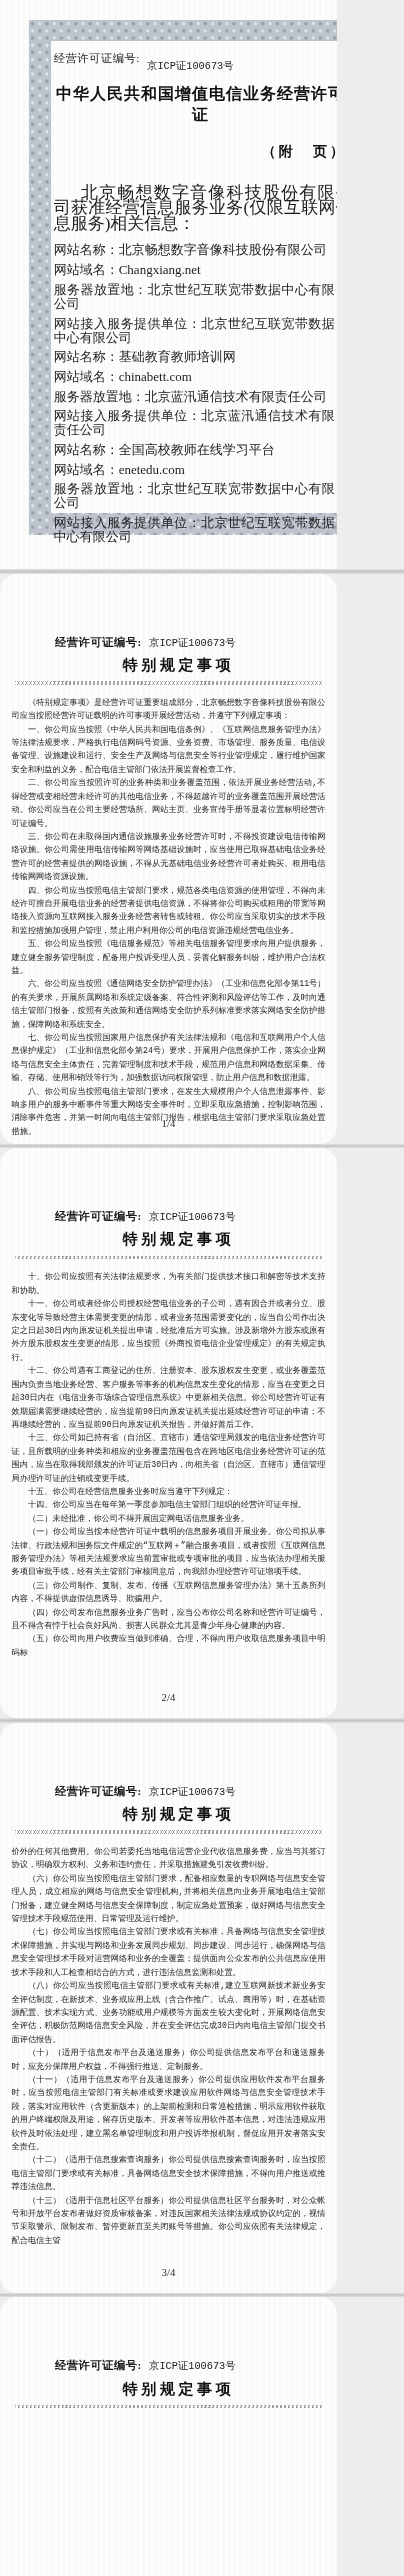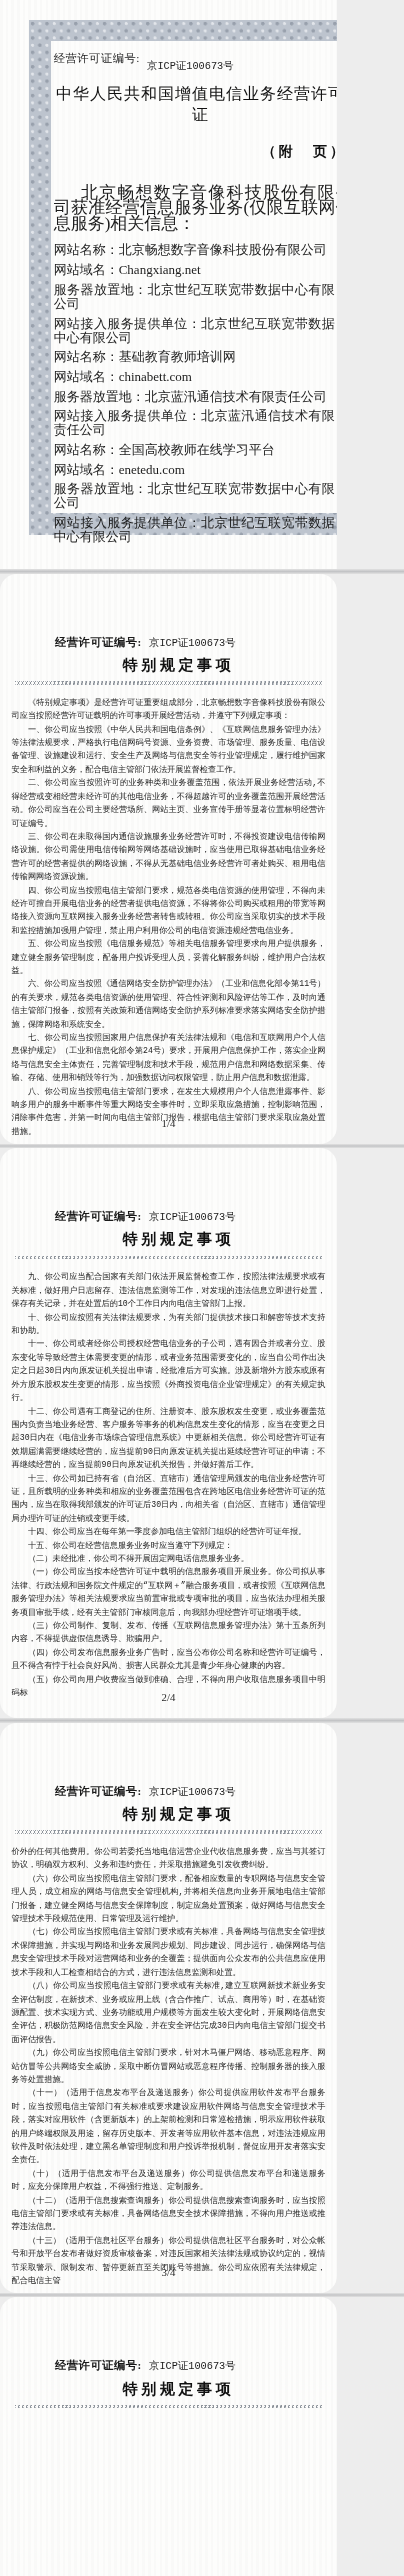--- a/index.html
+++ b/index.html
@@ -44,21 +44,21 @@
     width:100%; height:100%;
     background:#fdfdfc;
     background-image:repeating-linear-gradient(90deg, rgba(0,0,0,0.012) 0 2.6px, rgba(0,0,0,0) 2.6px 5.7px);
     padding:10.3px 6.2px 0 3.1px;
   }
   .cert-licno { display:flex; align-items:flex-start; }
   .cert-licno .lic-label { font-size:11.3px; letter-spacing:0.5px; color:#222; }
   .cert-licno .lic-no    { font-size:10.3px; margin-left:7.2px; margin-top:7.2px; font-family:"Liberation Mono","DejaVu Sans Mono",monospace; color:#222; }
   .cert-title {
     margin-top:11.3px; text-align:center;
-    font-size:16px; font-weight:normal; letter-spacing:1px; color:#111;
+    font-size:16px; font-weight:bold; letter-spacing:1px; color:#111;
   }
   .cert-subtitle {
     margin-top:17px; text-align:right;
     font-size:14px; font-weight:bold; letter-spacing:3.1px; color:#111;
   }
   .cert-intro {
     margin:24px 0 12px 0; width:299px;
     font-size:17px; line-height:15.5px; text-indent:1.6em; text-align:justify;
   }
   .cert-fields { margin-top:7.2px; }
@@ -137,45 +137,44 @@
     <div class="sp-title">特别规定事项</div>
     <div class="sp-wave"></div>
     <div class="sp-body">
 
     <p>《特别规定事项》是经营许可证重要组成部分，北京畅想数字音像科技股份有限公司应当按照经营许可证载明的许可事项开展经营活动，并遵守下列规定事项：</p>
         <p>一、你公司应当按照《中华人民共和国电信条例》、《互联网信息服务管理办法》等法律法规要求，严格执行电信网码号资源、业务资费、市场管理、服务质量、电信设备管理、设施建设和运行、安全生产及网络与信息安全等行业管理规定，履行维护国家安全和利益的义务，配合电信主管部门依法开展监督检查工作。</p>
         <p>二、你公司应当按照许可的业务种类和业务覆盖范围，依法开展业务经营活动,不得经营或变相经营未经许可的其他电信业务，不得超越许可的业务覆盖范围开展经营活动。你公司应当在公司主要经营场所、网站主页、业务宣传手册等显著位置标明经营许可证编号。</p>
         <p>三、你公司在未取得国内通信设施服务业务经营许可时，不得投资建设电信传输网络设施。你公司需使用电信传输网等网络基础设施时，应当使用已取得基础电信业务经营许可的经营者提供的网络设施，不得从无基础电信业务经营许可者处购买、租用电信传输网网络资源设施。</p>
         <p>四、你公司应当按照电信主管部门要求，规范各类电信资源的使用管理，不得向未经许可擅自开展电信业务的经营者提供电信资源，不得将你公司购买或租用的带宽等网络接入资源向互联网接入服务业务经营者转售或转租。你公司应当采取切实的技术手段和监控措施加强用户管理，禁止用户利用你公司的电信资源违规经营电信业务。</p>
         <p>五、你公司应当按照《电信服务规范》等相关电信服务管理要求向用户提供服务，建立健全服务管理制度，配备用户投诉受理人员，妥善化解服务纠纷，维护用户合法权益。</p>
-        <p>六、你公司应当按照《通信网络安全防护管理办法》（工业和信息化部令第11号）的有关要求，规范各类电信资源的使用管理、符合性评测和风险评估等工作，及时向通信主管部门报备，按照有关政策和通信网络安全防护系列标准要求落实网络安全防护措施，保障网络和系统安全。</p>
+        <p>六、你公司应当按照《通信网络安全防护管理办法》（工业和信息化部令第11号）的有关要求，开展所属网络和系统定级备案、符合性评测和风险评估等工作，及时向通信主管部门报备，按照有关政策和通信网络安全防护系列标准要求落实网络安全防护措施，保障网络和系统安全。</p>
         <p>七、你公司应当按照国家用户信息保护有关法律法规和《电信和互联网用户个人信息保护规定》（工业和信息化部令第24号）要求，开展用户信息保护工作，落实企业网络与信息安全主体责任，完善管理制度和技术手段，规范用户信息和网络数据采集、传输、存储、使用和销毁等行为，加强数据访问权限管理，防止用户信息和数据泄露。</p>
         <p>八、你公司应当按照电信主管部门要求，在发生大规模用户个人信息泄露事件、影响多用户的服务中断事件等重大网络安全事件时，立即采取应急措施，控制影响范围，消除事件危害，并第一时间向电信主管部门报告，根据电信主管部门要求采取应急处置措施。</p>
       </div>
     <div class="sp-pagenum">1/4</div>
   </div>
 
   <div class="divider"></div>
 
   <div class="page special">
     <div class="sp-licno">
       <span class="lic-label">经营许可证编号:</span>
       <span class="lic-no">京ICP证100673号</span>
     </div>
     <div class="sp-title">特别规定事项</div>
     <div class="sp-wave"></div>
     <div class="sp-body">
 
-    <p>九、你公司应当配合国家有关部门依法开展监督检查工作，按照法律法规要求或有关标准，做好用户日志留存、违法信息监测等工作，对发现的违法信息立即进行处置，保存有关记录，并在处置后的10个工作日内向电信主管部门上报。</p>
         <p>十、你公司应按照有关法律法规要求，为有关部门提供技术接口和解密等技术支持和协助。</p>
         <p>十一、你公司或者经你公司授权经营电信业务的子公司，遇有因合并或者分立、股东变化等导致经营主体需要变更的情形，或者业务范围需要变化的，应当自公司作出决定之日起30日内向原发证机关提出申请，经批准后方可实施。涉及新增外方股东或原有外方股东股权发生变更的情形，应当按照《外商投资电信企业管理规定》的有关规定执行。</p>
         <p>十二、你公司遇有工商登记的住所、注册资本、股东股权发生变更，或业务覆盖范围内负责当地业务经营、客户服务等事务的机构信息发生变化的情形，应当在变更之日起30日内在《电信业务市场综合管理信息系统》中更新相关信息。你公司经营许可证有效期届满需要继续经营的，应当提前90日向原发证机关提出延续经营许可证的申请；不再继续经营的，应当提前90日向原发证机关报告，并做好善后工作。</p>
         <p>十三、你公司如已持有省（自治区、直辖市）通信管理局颁发的电信业务经营许可证，且所载明的业务种类和相应的业务覆盖范围包含在跨地区电信业务经营许可证的范围内，应当在取得我部颁发的许可证后30日内，向相关省（自治区、直辖市）通信管理局办理许可证的注销或变更手续。</p>
+        <p>十五、你公司在经营信息服务业务时应当遵守下列规定：</p>
         <p>十四、你公司应当在每年第一季度参加电信主管部门组织的经营许可证年报。</p>
-        <p>十五、你公司在经营信息服务业务时应当遵守下列规定：</p>
         <p>（二）未经批准，你公司不得开展固定网电话信息服务业务。</p>
         <p>（一）你公司应当按本经营许可证中载明的信息服务项目开展业务。你公司拟从事法律、行政法规和国务院文件规定的“互联网＋”融合服务项目，或者按照《互联网信息服务管理办法》等相关法规要求应当前置审批或专项审批的项目，应当依法办理相关服务项目审批手续，经有关主管部门审核同意后，向我部办理经营许可证增项手续。</p>
         <p>（三）你公司制作、复制、发布、传播《互联网信息服务管理办法》第十五条所列内容，不得提供虚假信息诱导、欺骗用户。</p>
         <p>（四）你公司发布信息服务业务广告时，应当公布你公司名称和经营许可证编号，且不得含有悖于社会良好风尚、损害人民群众尤其是青少年身心健康的内容。</p>
         <p>（五）你公司向用户收费应当做到准确、合理，不得向用户收取信息服务项目中明码标</p>
       </div>
     <div class="sp-pagenum">2/4</div>
   </div>
 
   <div class="divider"></div>
@@ -186,23 +185,22 @@
       <span class="lic-no">京ICP证100673号</span>
     </div>
     <div class="sp-title">特别规定事项</div>
     <div class="sp-wave"></div>
     <div class="sp-body">
 
     <p class="cont">价外的任何其他费用。你公司若委托当地电信运营企业代收信息服务费，应当与其签订协议，明确双方权利、义务和违约责任，并采取措施避免引发收费纠纷。</p>
         <p>（六）你公司应当按照电信主管部门要求，配备相应数量的专职网络与信息安全管理人员，成立相应的网络与信息安全管理机构,并将相关信息向业务开展地电信主管部门报备，建立健全网络与信息安全保障制度，制定应急处置预案，做好网络与信息安全管理技术手段规范使用、日常管理及运行维护。</p>
         <p>（七）你公司应当按照电信主管部门要求或有关标准，具备网络与信息安全管理技术保障措施，并实现与网络和业务发展同步规划、同步建设、同步运行，确保网络与信息安全管理技术手段对运营网络和业务的全覆盖；提供面向公众发布的公共信息应使用技术手段和人工检查相结合的方式，进行违法信息监测和处置。</p>
         <p>（八）你公司应当按照电信主管部门要求或有关标准,建立互联网新技术新业务安全评估制度，在新技术、业务或应用上线（含合作推广、试点、商用等）时，在基础资源配置、技术实现方式、业务功能或用户规模等方面发生较大变化时，开展网络信息安全评估，积极防范网络信息安全风险，并在安全评估完成30日内向电信主管部门提交书面评估报告。</p>
-        <p>（九）你公司应当按照电信主管部门要求，针对木马僵尸网络、移动恶意程序、网站仿冒等公共网络安全威胁，采取中断仿冒网站或恶意程序传播、控制服务器的接入服务等处置措施。</p>
+        <p>（十）（适用于信息发布平台及递送服务）你公司提供信息发布平台和递送服务时，应充分保障用户权益，不得强行推送、定制服务。</p>
         <p>（十一）（适用于信息发布平台及递送服务）你公司提供应用软件发布平台服务时，应当按照电信主管部门有关标准或要求建设应用软件网络与信息安全管理技术手段，落实对应用软件（含更新版本）的上架前检测和日常巡检措施，明示应用软件获取的用户终端权限及用途，留存历史版本、开发者等应用软件基本信息，对违法违规应用软件及时依法处理，建立黑名单管理制度和用户投诉举报机制，督促应用开发者落实安全责任。</p>
-        <p>（十）（适用于信息发布平台及递送服务）你公司提供信息发布平台和递送服务时，应充分保障用户权益，不得强行推送、定制服务。</p>
         <p>（十二）（适用于信息搜索查询服务）你公司提供信息搜索查询服务时，应当按照电信主管部门要求或有关标准，具备网络信息安全技术保障措施，不得向用户推送或推荐违法信息。</p>
         <p>（十三）（适用于信息社区平台服务）你公司提供信息社区平台服务时，对公众帐号和开放平台发布者做好资质审核备案，对违反国家相关法律法规或协议约定的，视情节采取警示、限制发布、暂停更新直至关闭账号等措施。你公司应依照有关法律规定，配合电信主管</p>
       </div>
     <div class="sp-pagenum">3/4</div>
   </div>
 
   <div class="divider"></div>
 
   <div class="page special">
     <div class="sp-licno">

